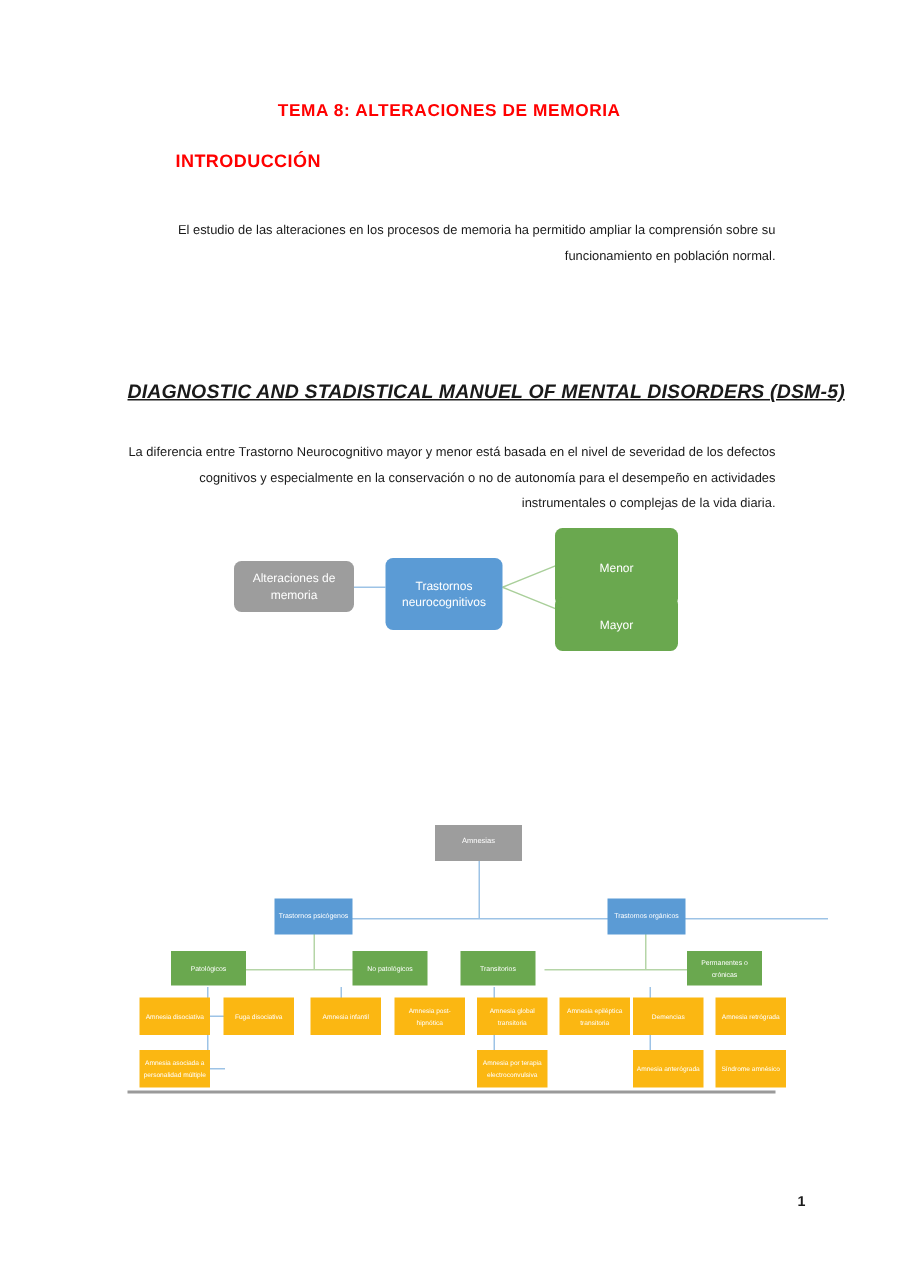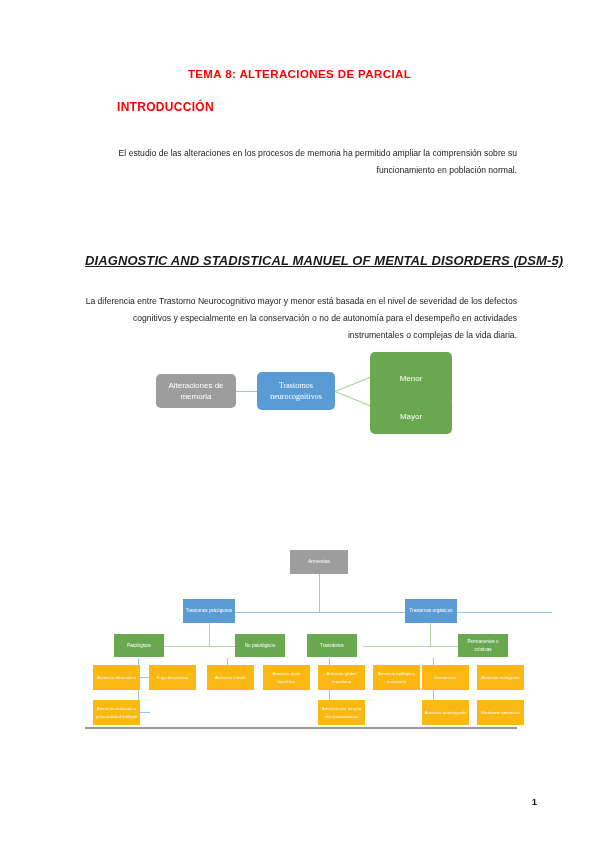--- a/index.html
+++ b/index.html
@@ -79,21 +79,21 @@
     justify-content: center;
     text-align: center;
     color: #ffffff;
     font-size: 8px;
     line-height: 11px;
     border-radius: 5px;
     padding: 2px;
     box-sizing: border-box;
   }
   .d1-gray  { left: 16px;  top: 22px; width: 80px;  height: 34px; background: #9d9d9d; }
-  .d1-blue  { left: 117px; top: 20px; width: 78px;  height: 38px; background: #5b9bd5; font-family: Liberation Serif, serif; }
+  .d1-blue  { left: 117px; top: 20px; width: 78px;  height: 48px; background: #5b9bd5; }
   .d1-green-a { left: 230px; top: 0px;  width: 82px; height: 52px; background: #6aa84f; }
   .d1-green-b { left: 230px; top: 46px; width: 82px; height: 36px; background: #6aa84f; }
   .d1line {
     position: absolute;
     background: #9dc3e6;
   }
   .d1line-h1 { left: 96px; top: 39px; width: 21px; height: 1px; }
   .d1diag {
     position: absolute;
     height: 1px;
@@ -147,21 +147,21 @@
     font-size: 9.5px;
     color: #1a1a1a;
     font-weight: bold;
   }
 </style>
 </head>
 <body>
 
 <div class="page">
 
-  <div class="doc-title">TEMA 8: ALTERACIONES DE PARCIAL</div>
+  <div class="doc-title">TEMA 8: ALTERACIONES DE MEMORIA</div>
 
   <div class="section-head-red">INTRODUCCIÓN</div>
 
   <div class="para para-1">El estudio de las alteraciones en los procesos de memoria ha permitido ampliar la comprensión sobre su funcionamiento en población normal.</div>
 
   <div class="sub-head sub-head-dsm">DIAGNOSTIC AND STADISTICAL MANUEL OF MENTAL DISORDERS (DSM-5)</div>
 
   <div class="para para-3">La diferencia entre Trastorno Neurocognitivo mayor y menor está basada en el nivel de severidad de los defectos cognitivos y especialmente en la conservación o no de autonomía para el desempeño en actividades instrumentales o complejas de la vida diaria.</div>
 
   <div class="diagram1">

